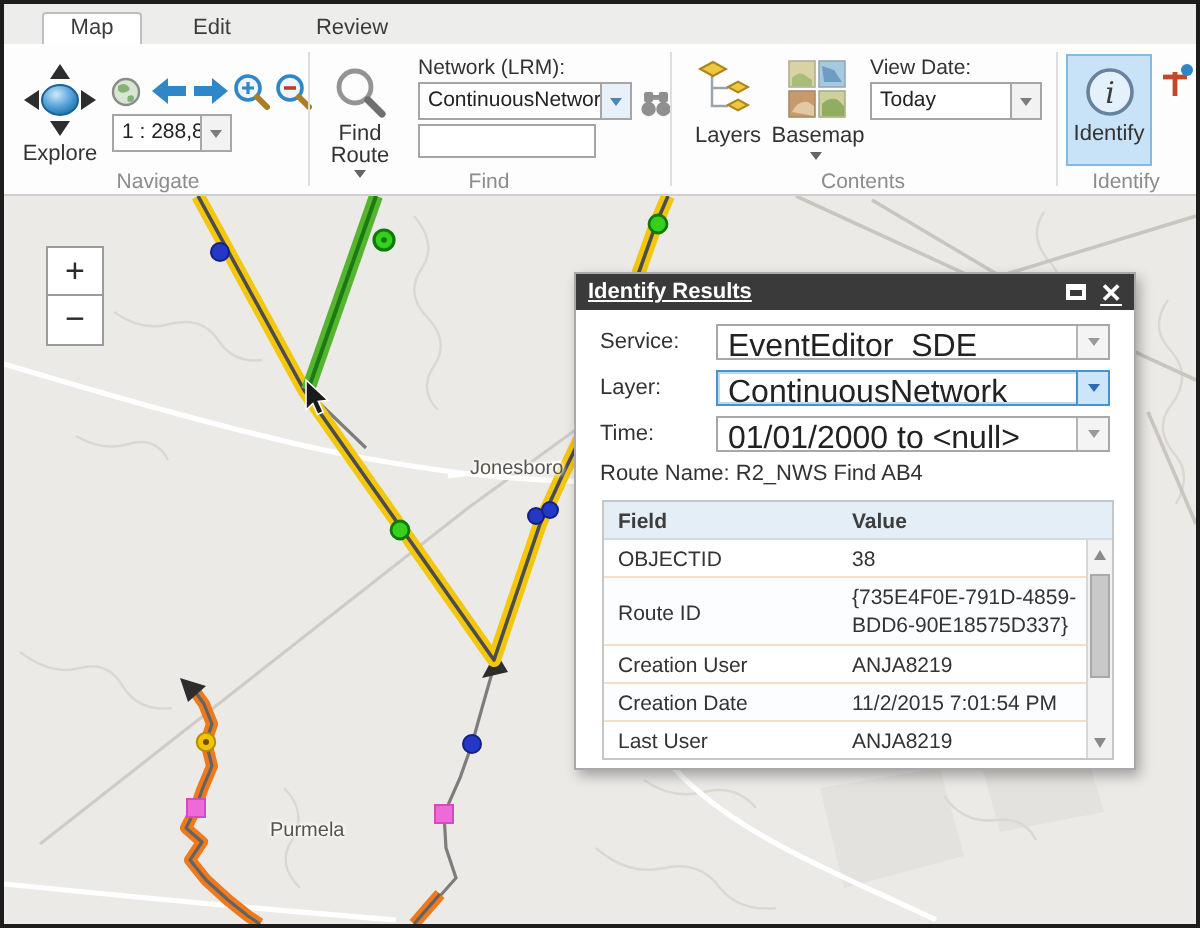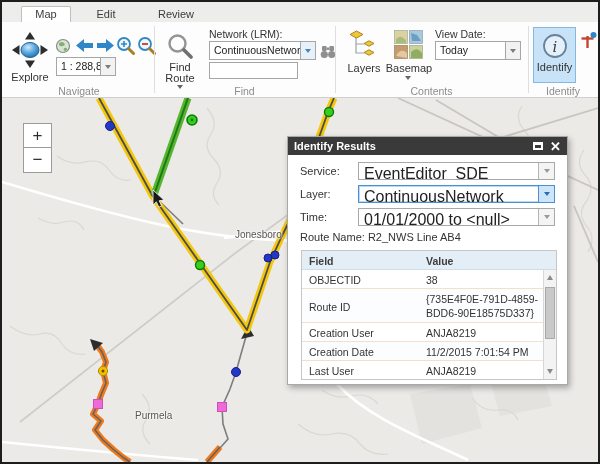--- a/index.html
+++ b/index.html
@@ -29,21 +29,21 @@
   
   #map { position:relative; width:100%; height:364px; background:#ebeae7; overflow:hidden; }
   #map svg { position:absolute; left:0; top:0; }
   .town { position:absolute; font-size:10px; color:#56544c; text-shadow:0 0 2px #fff, 0 0 2px #fff, 0 0 3px #fff; }
   #zoomctl { position:absolute; left:21px; top:25px; width:29px; }
   .zbtn { width:29px; height:25px; background:#fff; border:1px solid #9b9b9b; font-size:17px; color:#2b2b2b; text-align:center; line-height:23px; }
   .zbtn + .zbtn { border-top:none; }
 
   
   #popup { position:absolute; left:285px; top:38px; width:281px; height:249px; background:#fff; border:1px solid #a9a9a9; box-shadow:2px 3px 6px rgba(0,0,0,.3); }
-  #popup-title { height:18px; background:#3a3a3a; color:#fff; display:flex; align-items:center; padding:0 6px; }
+  #popup-title { height:18px; background:#3a3a3a; color:#fff; display:flex; align-items:center; padding:0 6px;text-decoration:underline; }
   #popup-title .t { flex:1; font-size:11px; font-weight:bold; }
   .win-ico { color:#fff; margin-left:7px; font-size:11px; line-height:11px; }
   #max-ico { width:10px; height:8px; border:2px solid #fff; border-top-width:3px; }
   #popup-body { padding:7px 12px 0 12px; }
   .prow { display:flex; align-items:center; margin-bottom:5px; }
   .prow .plabel { width:58px; font-size:11px; color:#333; }
   .pcombo { flex:1; display:flex; border:1px solid #a8a8a8; height:18px; background:#fff; }
   .pcombo .txt { flex:1; font-size:16px; color:#222; padding:2px 0 0 5px; white-space:nowrap; overflow:hidden; }
   .pcombo .arrow-btn { width:16px; background:#f4f4f4; border-left:1px solid #b5b5b5; display:flex; align-items:center; justify-content:center; }
   .pcombo.hl { border:1px solid #4a90d5; box-shadow:0 0 0 1px #bcd9f2 inset; }
@@ -337,21 +337,21 @@
           <div class="plabel">Time:</div>
           <div class="pcombo">
             <div class="txt">01/01/2000 to &lt;null&gt;</div>
             <div class="arrow-btn">
                 <div class="caret" style="border-top-color:#9a9a9a;"></div>
               </div>
           </div>
         </div>
         <div id="route-name">
           <span>Route Name:</span>
-          <span>R2_NWS Line AB4</span>
+          <span>R2_NWS Find AB4</span>
         </div>
 
         <div id="ptable">
           <div class="trow thead">
             <div class="c1">Field</div>
             <div class="c2">Value</div>
           </div>
           <div class="tbody" style="margin-right:13px;">
             <div class="trow">
               <div class="c1">OBJECTID</div>

